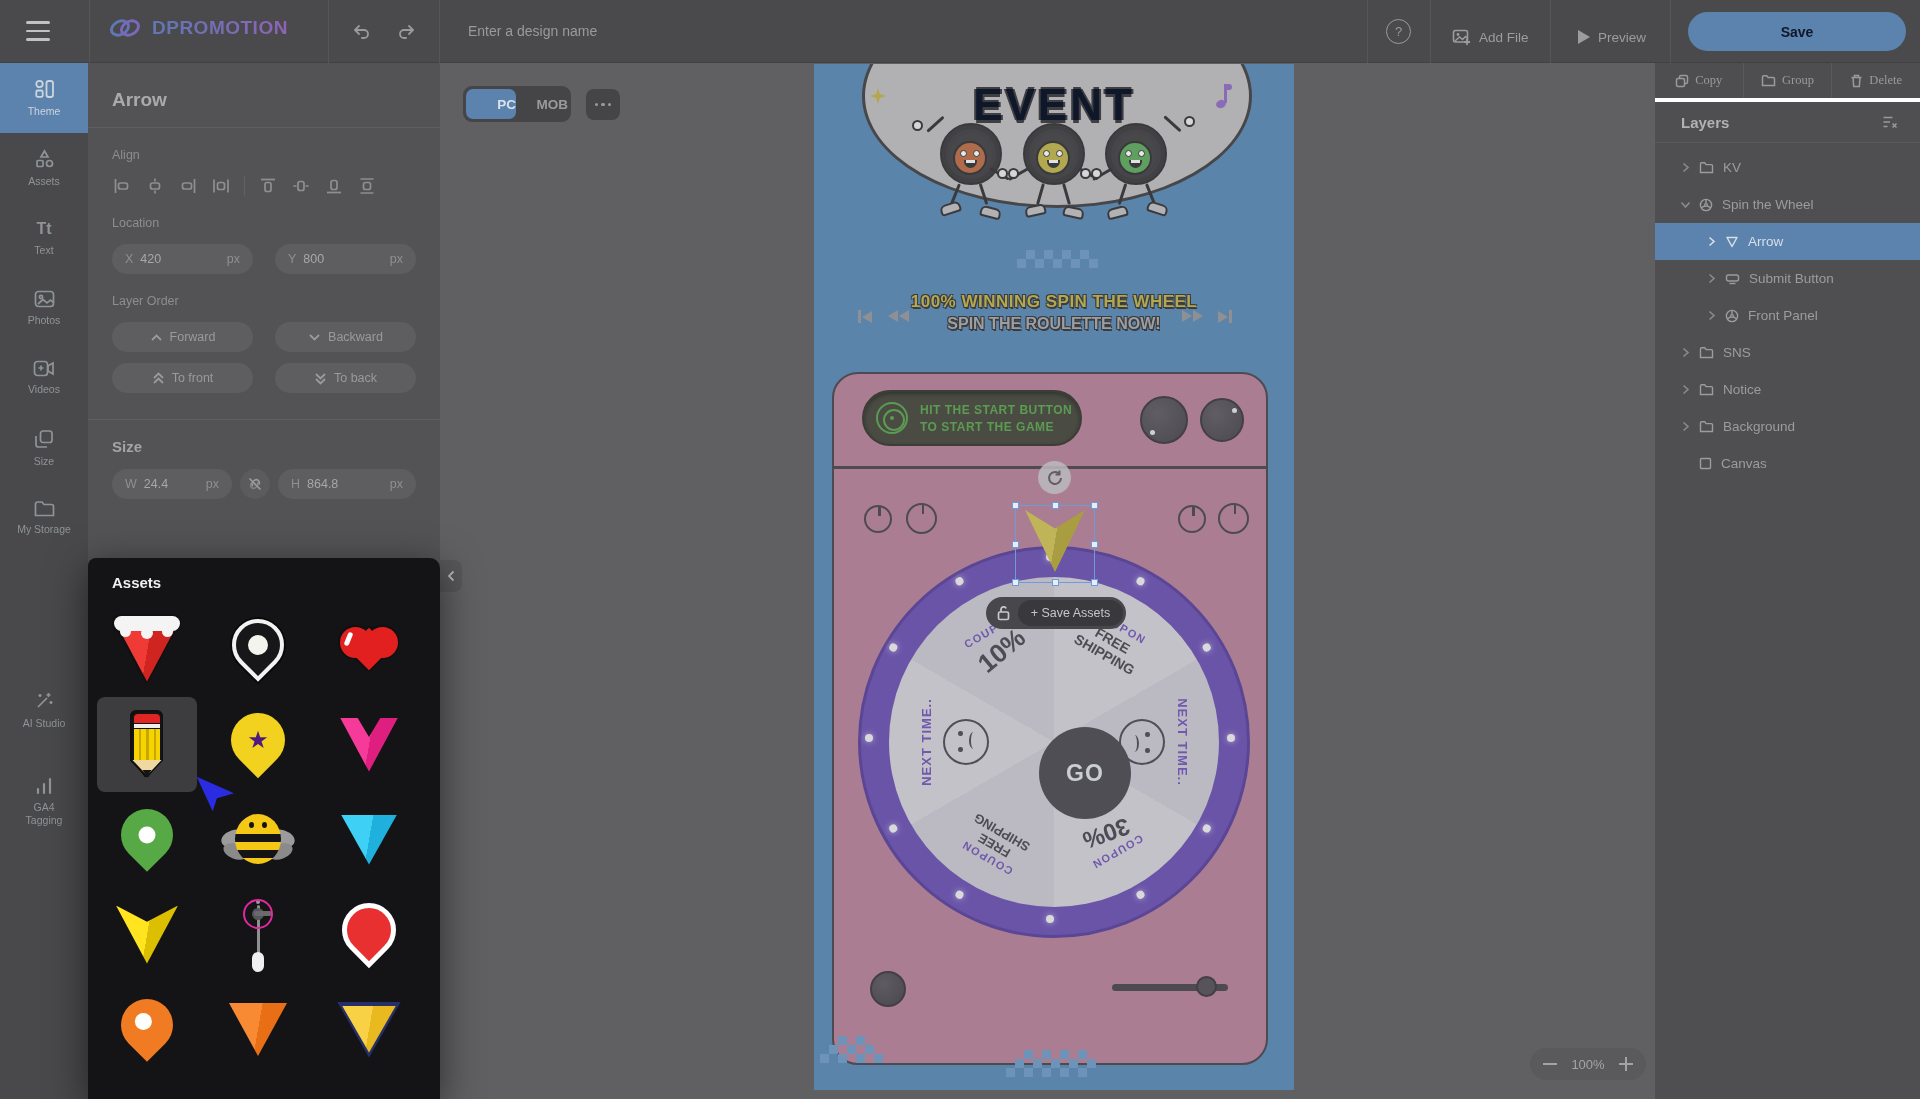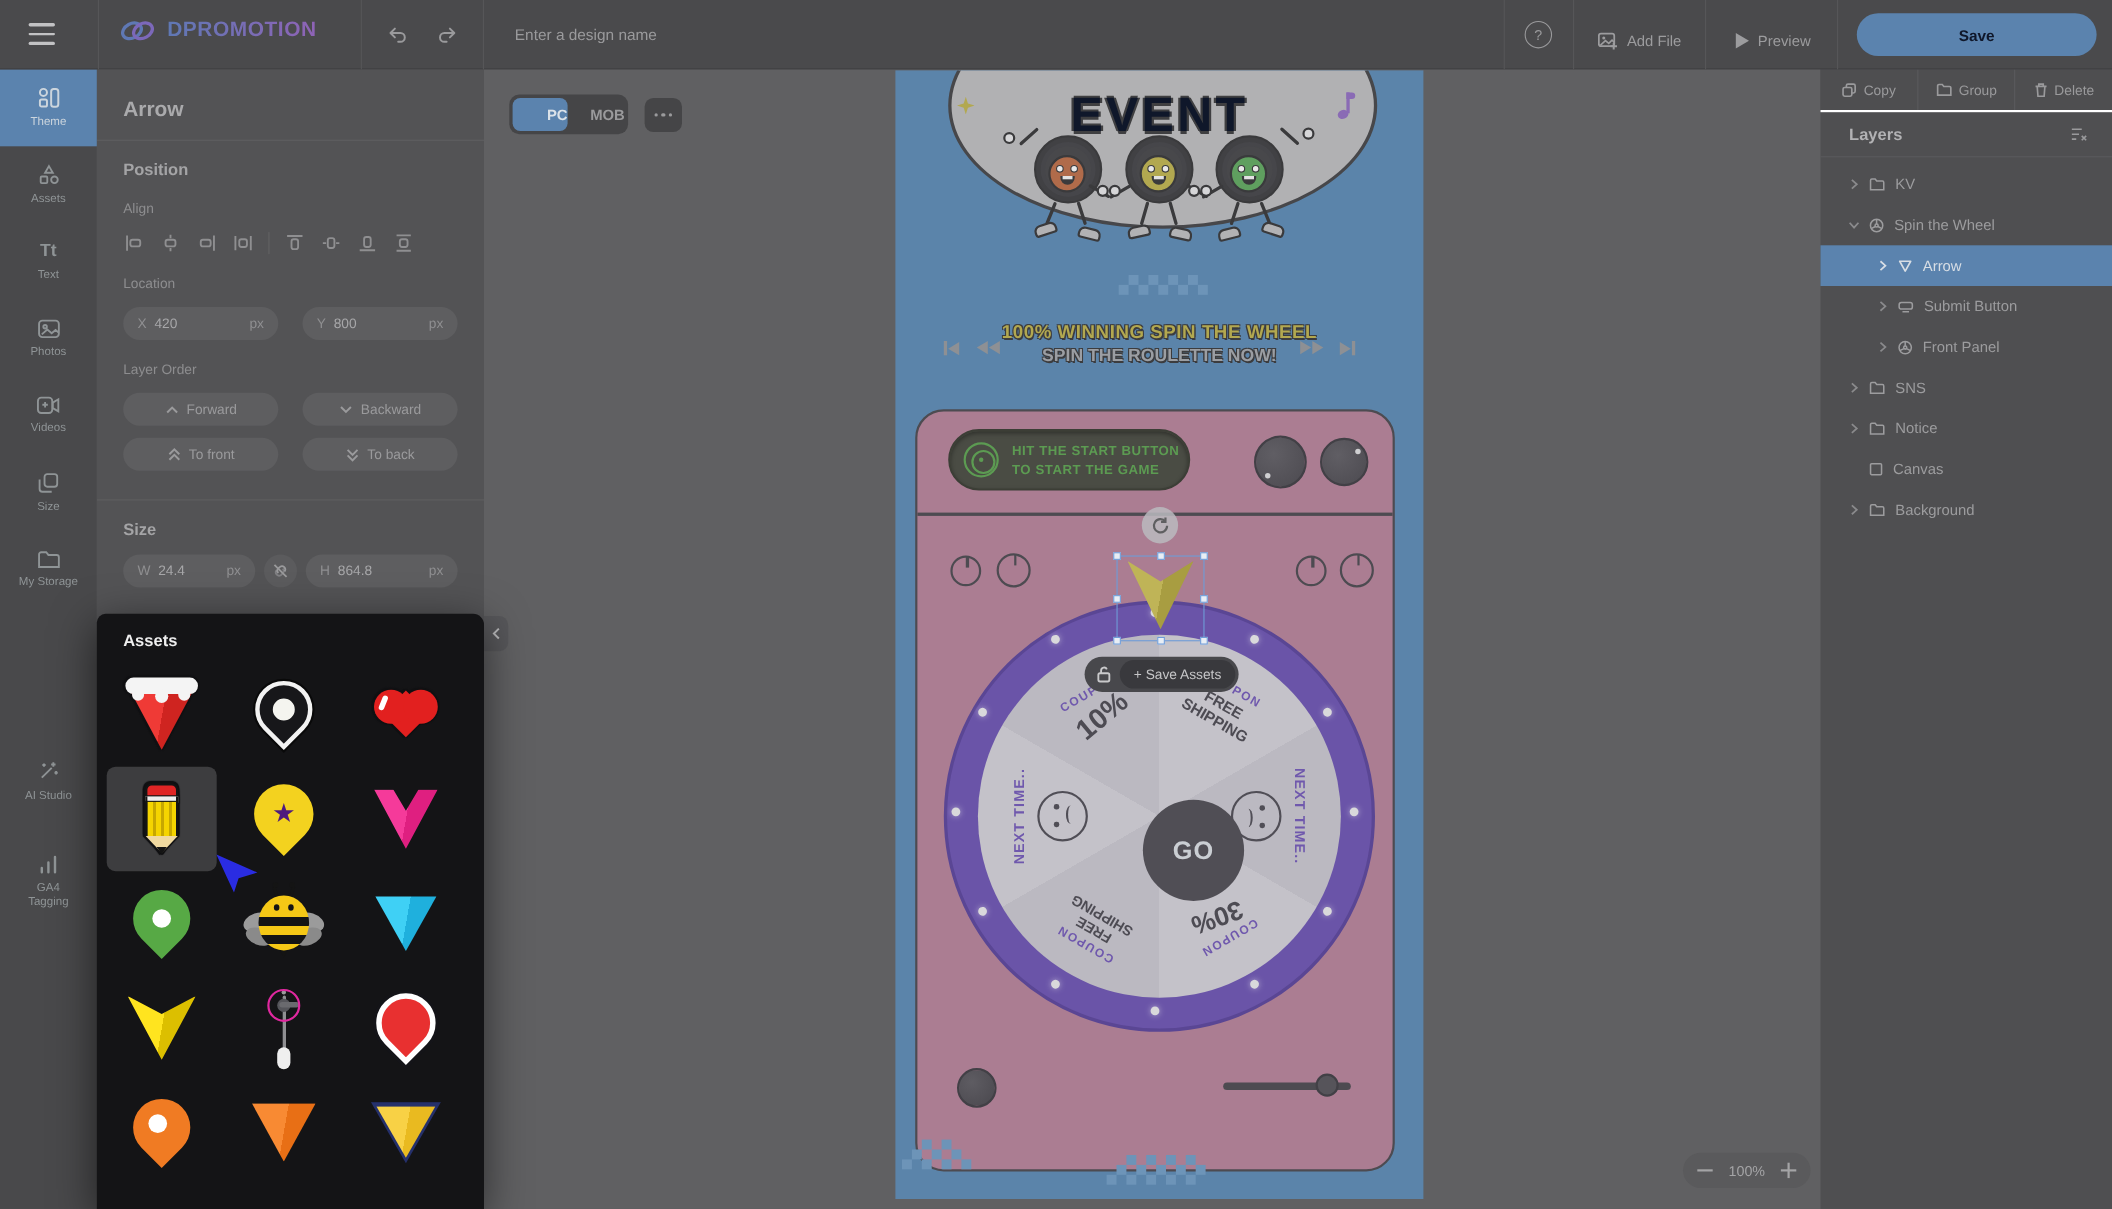--- a/index.html
+++ b/index.html
@@ -163,21 +163,21 @@
     clip-path:polygon(0 0,50% 30%,100% 0,50% 100%); filter:drop-shadow(0 0 1.5px #4a4a3a); }
   #rotate-handle { position:absolute; left:224px; top:397px; width:33px; height:33px; border-radius:50%;
     background:rgba(186,186,190,.85); z-index:6; display:flex; align-items:center; justify-content:center; cursor:pointer; }
   #save-assets { position:absolute; left:172px; top:533px; width:140px; height:32px; background:#48484c;
     border-radius:16px; display:flex; align-items:center; z-index:7; cursor:pointer; }
   #save-assets .inner { margin-left:2px; height:26px; flex:1; margin-right:3px; background:#39393d; border-radius:13px;
     display:flex; align-items:center; justify-content:center; color:#c6c6c8; font-size:12.5px; }
 
   
   #rightpanel { position:absolute; left:1655px; top:63px; width:265px; height:1036px; background:#4f4f51; z-index:9; }
-  #action-bar { display:flex; height:39px; background:#4e4e50; border-bottom:2px solid #ffffff; }
+  #action-bar { display:flex; height:39px; background:#4e4e50; border-bottom:4px solid #ffffff;font-family:Liberation Serif, serif; }
   .act-btn { flex:1; display:flex; align-items:center; justify-content:center; gap:6px; color:#9a9a9c;
     font-size:12.5px; cursor:pointer; }
   .act-btn + .act-btn { border-left:1px solid #5a5a5c; }
   .act-btn svg { stroke:#9a9a9c; }
   #layers-head { height:41px; display:flex; align-items:center; justify-content:space-between;
     padding:0 22px 0 26px; border-bottom:1px solid #5a5a5c; }
   #layers-head .t { font-size:15px; font-weight:bold; color:#b2b2b4; }
   .lrow { height:37px; display:flex; align-items:center; gap:9px; color:#9c9c9e; font-size:13.5px; cursor:pointer; }
   .lrow svg.chev { stroke:#8a8a8c; flex:0 0 auto; }
   .lrow svg.chev.open { transform:rotate(90deg); }
@@ -327,21 +327,20 @@
     <svg width="20" height="18" viewBox="0 0 20 18" fill="none" stroke-width="2.2">
       <path d="M4 16 v-4 M10 16 V7 M16 16 V2" stroke-linecap="round"></path>
     </svg>
     <span class="sb-label" style="width:56px">GA4 Tagging</span>
   </div>
 </div>
 
 <div id="inspector">
   <div class="insp-title">Arrow</div>
   <div class="insp-div"></div>
-  <div class="sec-head">Position</div>
   <div class="sub-label">Align</div>
   <div class="align-row">
     <svg width="20" height="20" viewBox="0 0 20 20" fill="none" stroke-width="1.7">
       <path d="M3.5 3 v14"></path>
         <rect x="6.5" y="7" width="9" height="6" rx="2"></rect>
       </svg>
     <svg width="20" height="20" viewBox="0 0 20 20" fill="none" stroke-width="1.7">
       <path d="M10 2.5 v3 M10 14.5 v3"></path>
         <rect x="5.5" y="7" width="9" height="6" rx="2"></rect>
       </svg>
@@ -749,34 +748,34 @@
     </div>
     <div class="lrow d0">
       <svg class="chev" width="9" height="11" viewBox="0 0 9 11" fill="none" stroke-width="1.6">
           <path d="M2.5 1.5 L7 5.5 L2.5 9.5"></path>
         </svg>
       <svg class="licon" width="15" height="13" viewBox="0 0 15 13" fill="none" stroke-width="1.4">
           <path d="M1.5 11.5 V3 a1.2 1.2 0 0 1 1.2 -1.2 h3 l1.4 1.8 h5.2 a1.2 1.2 0 0 1 1.2 1.2 v6.7 Z"></path>
         </svg>
       <span>Notice</span>
     </div>
+    <div class="lrow d0">
+      <svg class="chev" width="9" height="11" viewBox="0 0 9 11" fill="none" stroke-width="1.6">
+          <path d="M2.5 1.5 L7 5.5 L2.5 9.5"></path>
+        </svg>
+      <svg class="licon" width="15" height="13" viewBox="0 0 15 13" fill="none" stroke-width="1.4">
+          <path d="M1.5 11.5 V3 a1.2 1.2 0 0 1 1.2 -1.2 h3 l1.4 1.8 h5.2 a1.2 1.2 0 0 1 1.2 1.2 v6.7 Z"></path>
+        </svg>
+      <span>Background</span>
+    </div>
     <div class="lrow d0" style="padding-left:44px">
       <svg class="licon" width="13" height="13" viewBox="0 0 13 13" fill="none" stroke-width="1.4">
           <rect x="1.5" y="1.5" width="10" height="10" rx="1"></rect>
         </svg>
       <span>Canvas</span>
-    </div>
-    <div class="lrow d0">
-      <svg class="chev" width="9" height="11" viewBox="0 0 9 11" fill="none" stroke-width="1.6">
-          <path d="M2.5 1.5 L7 5.5 L2.5 9.5"></path>
-        </svg>
-      <svg class="licon" width="15" height="13" viewBox="0 0 15 13" fill="none" stroke-width="1.4">
-          <path d="M1.5 11.5 V3 a1.2 1.2 0 0 1 1.2 -1.2 h3 l1.4 1.8 h5.2 a1.2 1.2 0 0 1 1.2 1.2 v6.7 Z"></path>
-        </svg>
-      <span>Background</span>
     </div>
   </div>
 </div>
 
 <div id="assets-modal">
   <div id="assets-title">Assets</div>
   <div id="asset-grid">
 
     <div class="acell">
       <div class="outl" style="position:relative;width:66px;height:68px">

